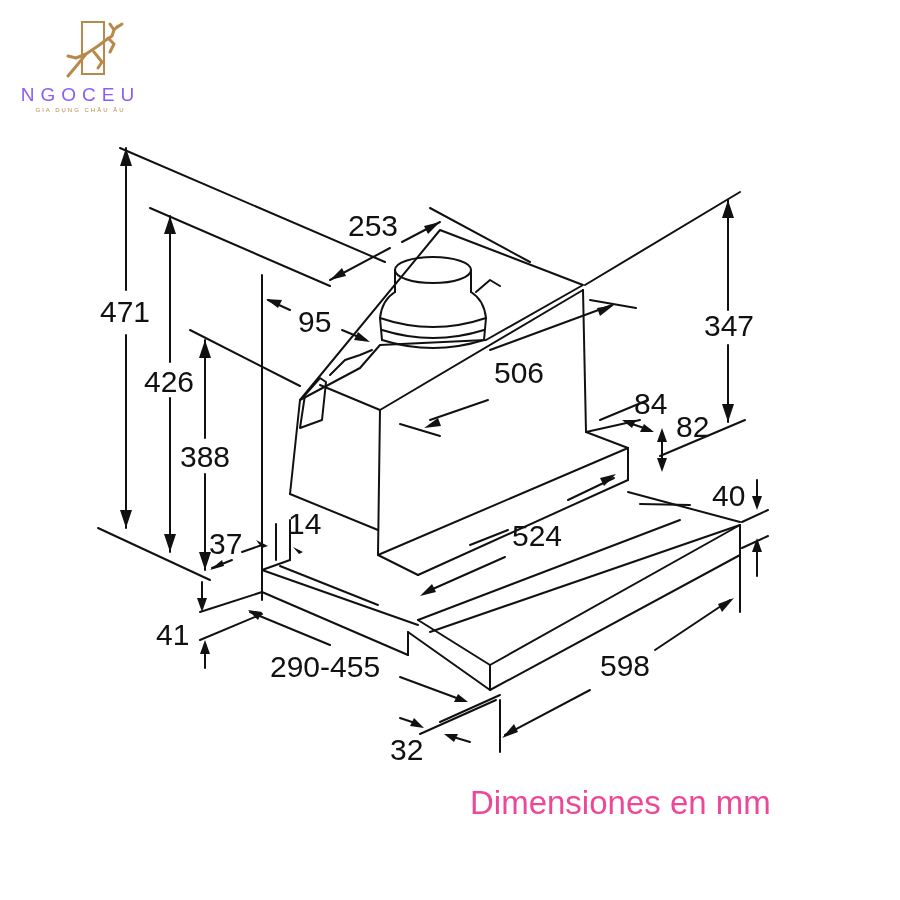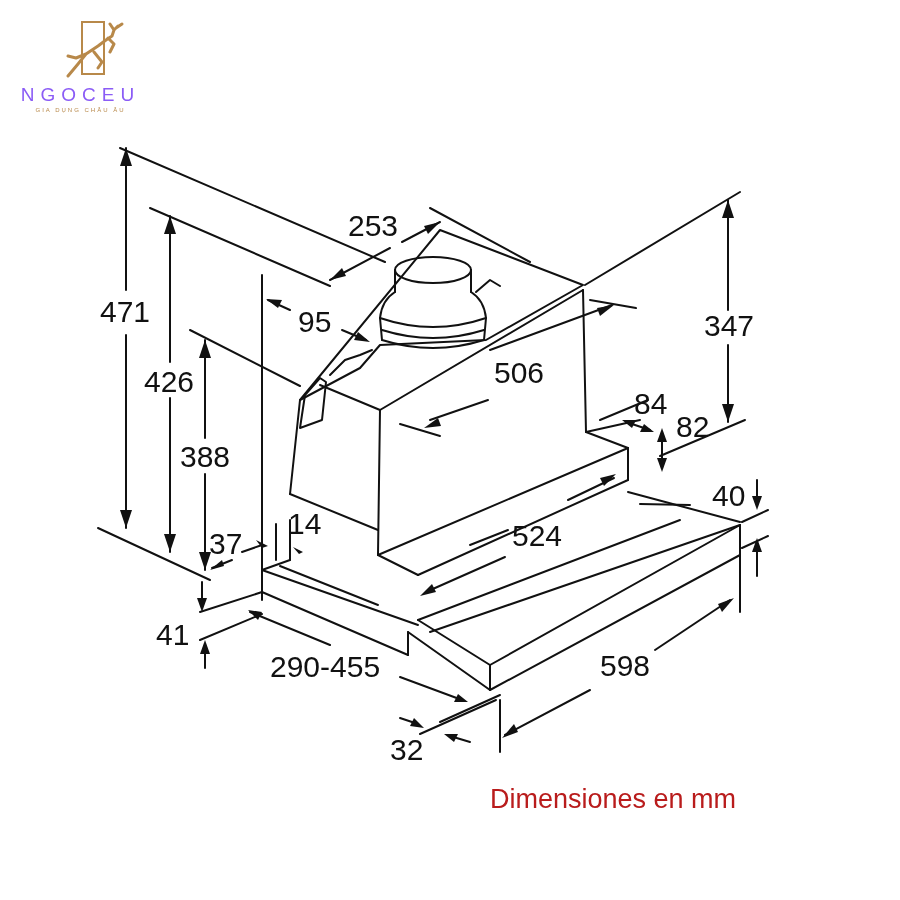--- a/index.html
+++ b/index.html
@@ -3,21 +3,21 @@
   <meta charset="utf-8">
   <style>
     html, body { margin: 0; padding: 0; background: #ffffff; }
     body { width: 900px; height: 900px; position: relative; overflow: hidden; font-family: "Liberation Sans", sans-serif; }
     .logo { position: absolute; left: 18px; top: 18px; width: 125px; height: 100px; }
     .logo-mark { position: absolute; left: 46px; top: 0; width: 60px; height: 62px; }
     .logo-name { position: absolute; left: 0; top: 66px; width: 125px; text-align: center; color: #8b5cf6; font-size: 19px; letter-spacing: 6px; font-family: "Liberation Sans", sans-serif; }
     .logo-tag { position: absolute; left: 0; top: 89px; width: 125px; text-align: center; color: #b8894a; font-size: 6px; letter-spacing: 2px; font-family: "Liberation Sans", sans-serif; }
     .drawing { position: absolute; left: 0; top: 0; width: 900px; height: 900px; }
     .dim { font-family: "Liberation Sans", sans-serif; font-size: 30px; fill: #111; }
-    .caption { position: absolute; left: 470px; top: 784px; font-size: 27px; color: #b91c1c; font-family: "Liberation Sans", sans-serif; margin-left: 20px; }
+    .caption { position: absolute; left: 470px; top: 784px; font-size: 33px; color: #ec4899; font-family: "Liberation Sans", sans-serif; }
     svg line, svg path, svg polyline, svg ellipse, svg polygon { stroke: #111; stroke-width: 2; fill: none; stroke-linecap: round; stroke-linejoin: round; }
     svg .arrow { fill: #111; stroke: none; }
   </style>
 </head>
 <body>
 
 <div class="logo">
   <svg class="logo-mark" viewBox="0 0 60 62">
     <rect x="18" y="4" width="22" height="52" style="stroke:#b8894a;stroke-width:2;fill:none"></rect>
     <path d="M4 58 L14 46 L22 36 L34 28 L42 22 L48 18 L50 12 L54 8 M50 12 L46 6 M52 10 L58 6 M44 20 L50 26 L46 34 M22 36 L12 40 L4 38 M30 34 L38 44 L34 50" style="stroke:#b8894a;stroke-width:3;fill:none"></path>

